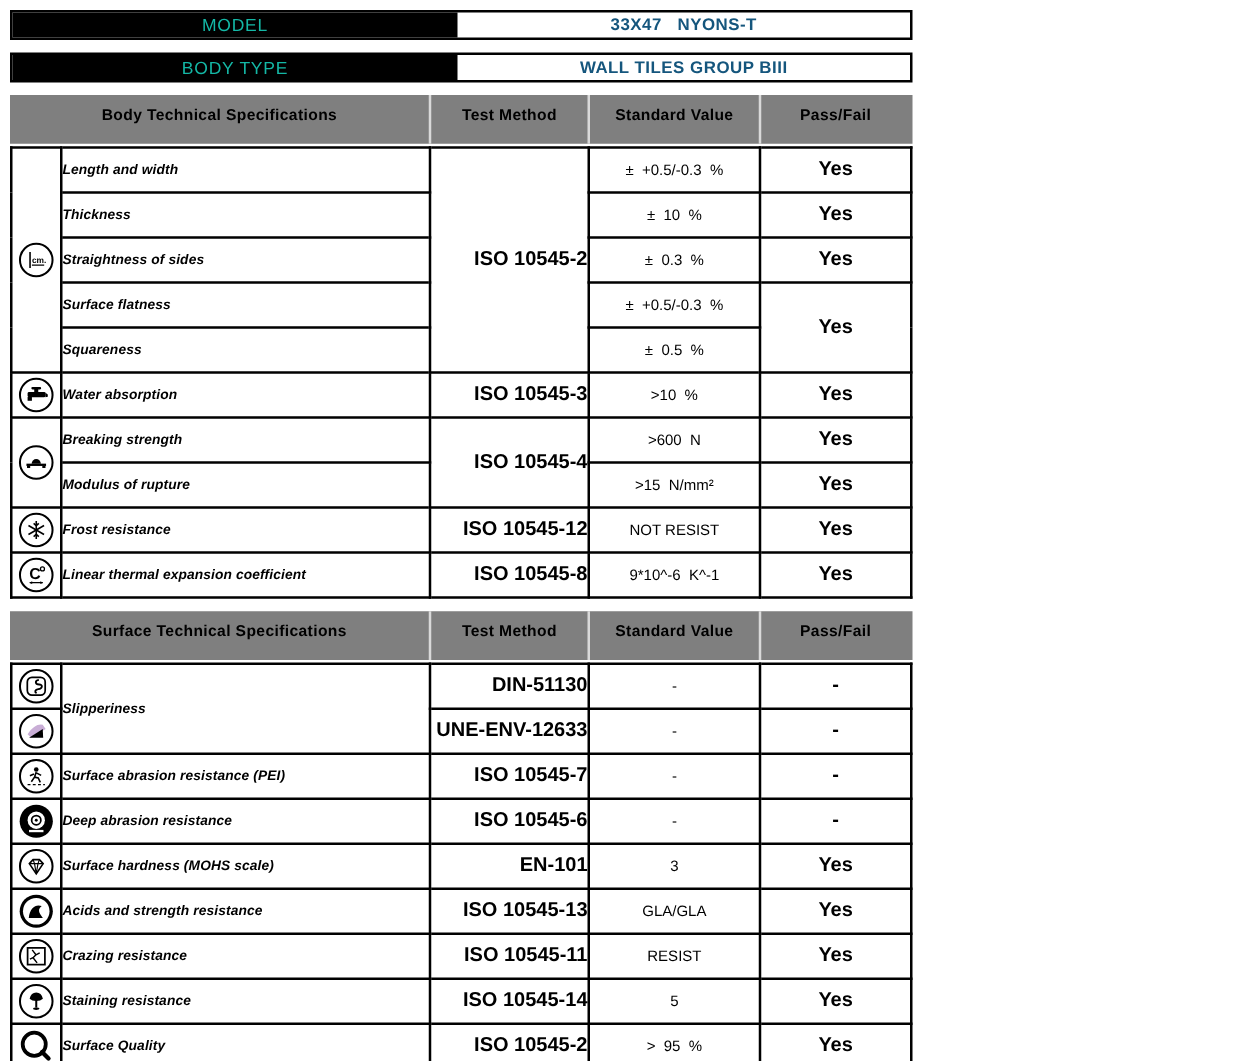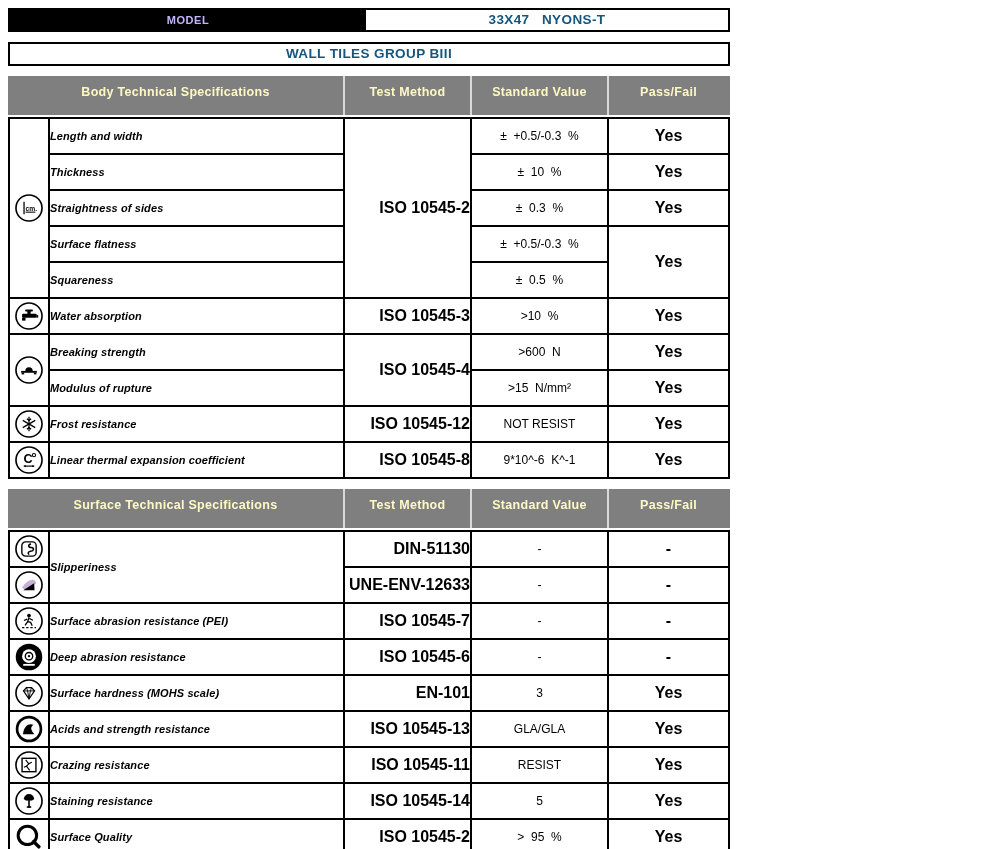--- a/index.html
+++ b/index.html
@@ -6,35 +6,35 @@
   body{
     width:1000px;height:849px;overflow:hidden;position:relative;
     font-family:"Liberation Sans","DejaVu Sans",sans-serif;
     -webkit-font-smoothing:antialiased;color:#000;
   }
   .content{position:absolute;left:8px;top:8px;width:722px;}
 
   
   .kv-row{display:flex;border:2px solid #000;height:20px;margin-bottom:10px;}
   .kv-label{
-    width:356px;background:#000;color:#c4b5fd;text-align:center;
-    font-weight:bold;font-size:11px;line-height:20px;letter-spacing:.6px;
+    width:356px;background:#000;color:#14b8a6;text-align:center;
+    font-weight:normal;font-size:14px;line-height:20px;letter-spacing:.6px;
   }
   .kv-value{
     flex:1;text-align:center;color:#15567D;font-weight:bold;
     font-size:13.5px;line-height:20px;letter-spacing:.4px;white-space:pre;
   }
 
   
   .thead{
     display:grid;grid-template-columns:335px 127px 137px 121px;
     height:39px;background:#7F7F7F;margin-bottom:2px;margin-top:2px;
   }
   .thead .th{
-    color:#fef9c3;font-weight:bold;font-size:12.5px;letter-spacing:.3px;
+    color:#000000;font-weight:bold;font-size:12.5px;letter-spacing:.3px;
     display:flex;align-items:center;justify-content:center;
     padding-bottom:7px;box-sizing:border-box;
   }
   .thead .th + .th{border-left:2px solid #d9d9d9;}
 
   
   table.spec{border-collapse:collapse;table-layout:fixed;width:720px;}
   table.spec td{border:2px solid #000;height:34px;vertical-align:middle;padding:0;}
   td.icon-cell{text-align:center;}
   td.name{font-weight:bold;font-size:11px;padding-left:11px;letter-spacing:.1px;font-style:italic;}
@@ -50,20 +50,21 @@
 <body>
 
 <div class="content">
 
   <div class="kv-row">
     <div class="kv-label">MODEL</div>
     <div class="kv-value">33X47   NYONS-T</div>
   </div>
 
   <div class="kv-row">
+    <div class="kv-label">BODY TYPE</div>
     <div class="kv-value">WALL TILES GROUP BIII</div>
   </div>
 
   <div class="thead">
     <div class="th">Body Technical Specifications</div>
     <div class="th">Test Method</div>
     <div class="th">Standard Value</div>
     <div class="th">Pass/Fail</div>
   </div>
 

